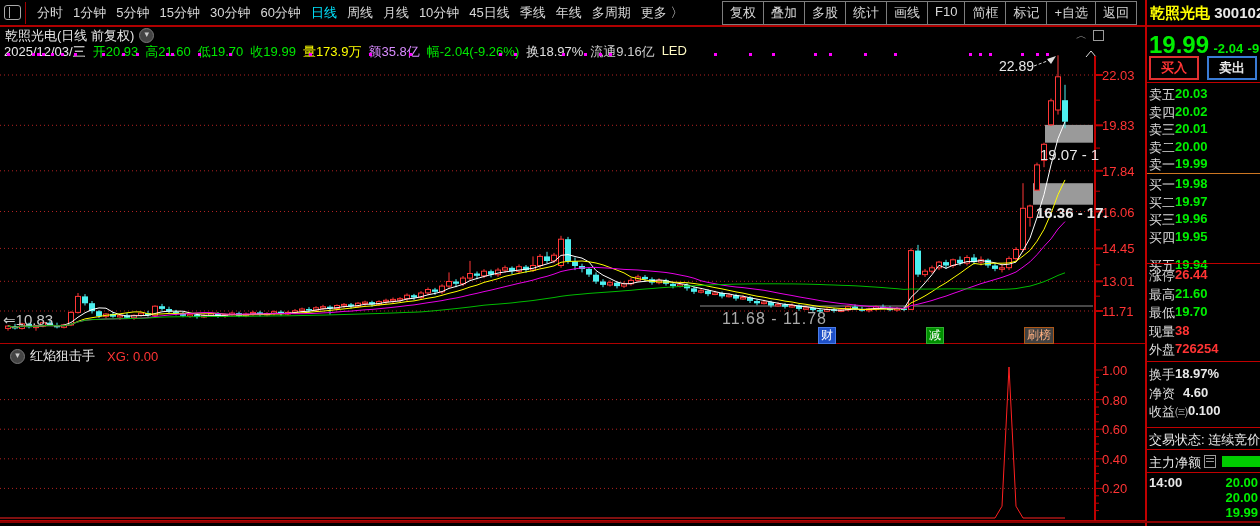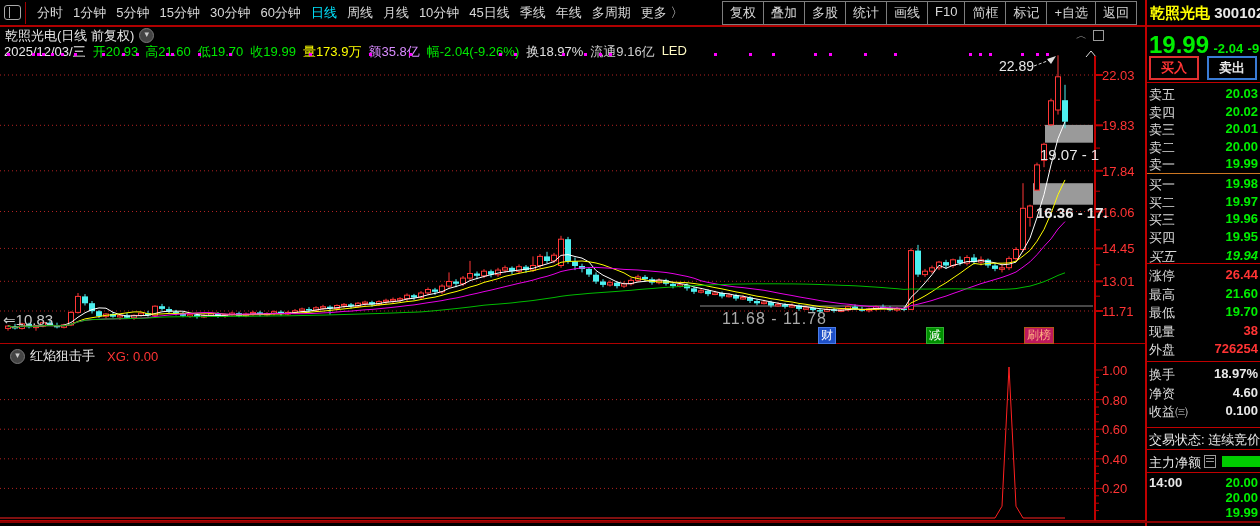--- a/index.html
+++ b/index.html
@@ -33,21 +33,21 @@
   
   .subhdr{top:347px;left:5px;display:flex;align-items:center;font-size:13px;white-space:nowrap;}
   
   .rp-border{left:1145px;top:0;width:2px;height:526px;background:#c00000;}
   .rpanel{left:1147px;top:0;width:113px;height:526px;overflow:hidden;}
   .rp-header{position:absolute;top:4px;left:3px;font-size:15px;font-weight:bold;white-space:nowrap;}
   .rp-price{position:absolute;top:31px;left:2px;white-space:nowrap;color:#00ee00;}
   .rp-btns{position:absolute;top:56px;left:2px;display:flex;gap:8px;}
   .tbtn{width:46px;height:20px;font-size:13px;font-weight:bold;display:flex;align-items:center;justify-content:center;background:#000;}
   .hdiv{position:absolute;left:0;width:113px;height:1px;background:#c00000;}
-  .obrow,.strow{position:absolute;left:2px;width:109px;display:flex;justify-content:space-between;font-size:13px;}
+  .obrow,.strow{position:absolute;left:2px;width:109px;display:flex;font-size:13px;}
   .obl{color:#dcdcdc;} .obv{color:#00ee00;font-weight:bold;}
   .stl{color:#dcdcdc;} .stv{font-weight:bold;}
   .ticksrow{position:absolute;left:2px;width:109px;display:flex;justify-content:space-between;font-size:13px;font-weight:bold;}
   .doc-icon{display:inline-block;width:10px;height:11px;border:1px solid #9a9a9a;margin-left:3px;position:relative;top:1px;}
   .doc-icon::after{content:"";position:absolute;left:1px;right:1px;top:2px;height:1px;background:#9a9a9a;box-shadow:0 3px 0 #9a9a9a;}
   .greenbar{display:inline-block;width:38px;height:11px;background:#00cc00;margin-left:6px;}
   .botline{top:521px;left:0;width:1260px;height:2px;background:#8a0000;}
 </style>
 </head>
 <body>
@@ -527,21 +527,21 @@
     <div class="abs ylab" style="left: 1102px; top: 481.4px;">0.20</div>
   </div>
 <div class="abs anno" style="left:999px;top:58px;">22.89</div>
 <div class="abs anno" style="left:1040px;top:146px;font-size:15px;">19.07 - 1</div>
 <div class="abs anno" style="left:1036px;top:204px;font-size:15px;font-weight:bold;">16.36 - 17.</div>
 <div class="abs anno" style="left:722px;top:310px;color:#aaa;font-size:16px;letter-spacing:1px;">11.68 - 11.78</div>
 <div class="abs anno" style="left:3px;top:311px;color:#c8c8c8;font-size:15px;">⇐10.83</div>
 <div id="chart-tags">
     <div class="abs tag" style="left: 818px; top: 327px; background: rgb(30, 80, 200); border: 1px solid rgb(74, 124, 232); color: rgb(255, 255, 255);">财</div>
     <div class="abs tag" style="left: 926px; top: 327px; background: rgb(0, 144, 0); border: 1px solid rgb(48, 176, 48); color: rgb(255, 255, 255);">减</div>
-    <div class="abs tag" style="left: 1024px; top: 327px; background: #be185d; border: 1px solid rgb(176, 88, 24); color: rgb(255, 176, 128);">刷榜</div>
+    <div class="abs tag" style="left: 1024px; top: 327px; background: #404040; border: 1px solid rgb(176, 88, 24); color: rgb(255, 176, 128);">刷榜</div>
   </div>
 
 <div class="abs subhdr">
   <span class="circ-icon">▾</span>
   <span style="color:#e8e8e8;">红焰狙击手</span>
   <span style="color:#ff3434;margin-left:12px;">XG: 0.00</span>
 </div>
 
 <div class="abs rp-border"></div>
 <div class="abs rpanel">
@@ -589,21 +589,21 @@
         <span class="obv">19.97</span>
       </div>
       <div class="obrow" style="top: 211.2px;">
         <span class="obl">买三</span>
         <span class="obv">19.96</span>
       </div>
       <div class="obrow" style="top: 228.8px;">
         <span class="obl">买四</span>
         <span class="obv">19.95</span>
       </div>
-      <div class="obrow" style="top: 248px; font-style: italic;">
+      <div class="obrow" style="top: 257px;">
         <span class="obl">买五</span>
         <span class="obv">19.94</span>
       </div>
     </div>
   <div class="hdiv" style="top:173px;background:#cc7722;"></div>
   <div class="hdiv" style="top:263px;"></div>
   <div id="rp-stats">
       <div class="strow" style="top: 267px;">
         <span class="stl">涨停</span>
         <span class="stv" style="color:#ff3434">26.44</span>

